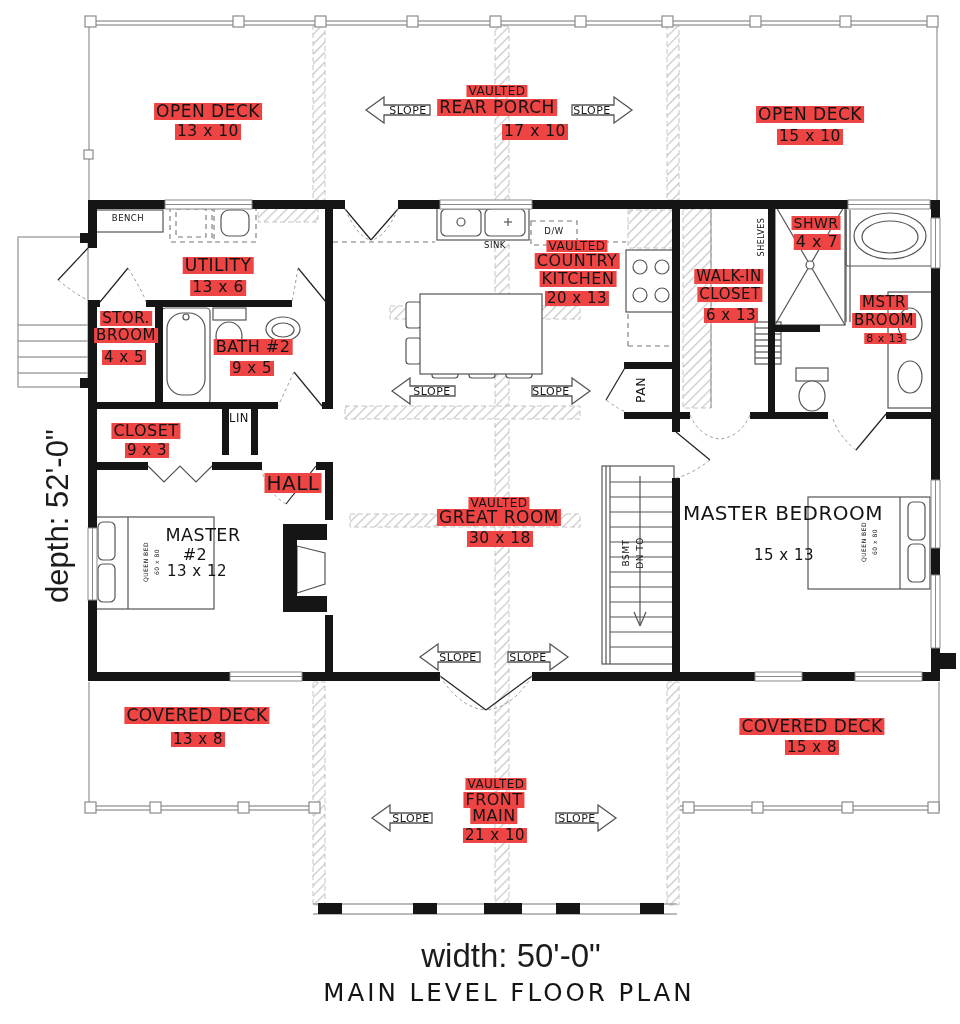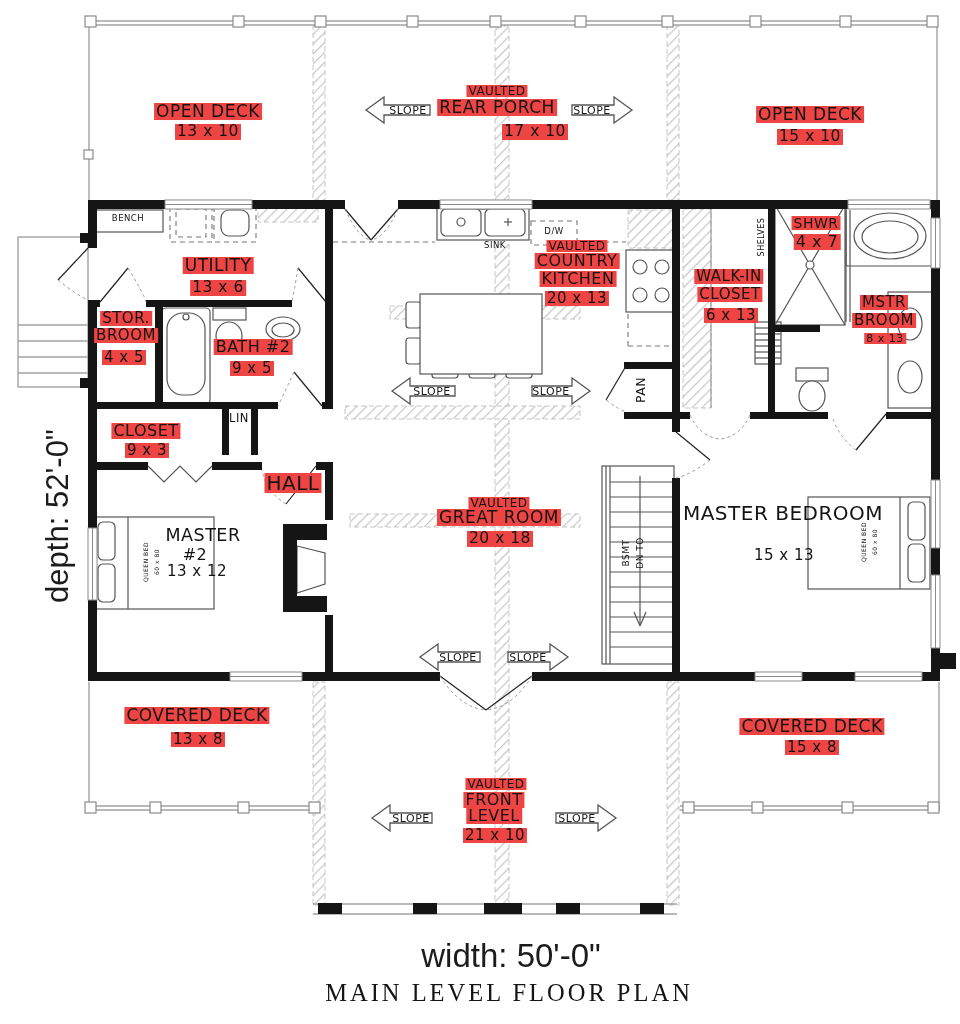--- a/index.html
+++ b/index.html
@@ -369,21 +369,21 @@
 <div class="lbl" style="left:731px;top:308px;font-size:15px;">6 x 13</div>
 
 <div class="lbl" style="left:884px;top:295px;font-size:15px;">MSTR</div>
 <div class="lbl" style="left:884px;top:313px;font-size:15px;">BROOM</div>
 <div class="lbl" style="left:885px;top:333px;font-size:11px;">8 x 13</div>
 
 <div class="lbl rot" style="left:641px;top:390px;font-size:12.5px;">PAN</div>
 
 <div class="lbl" style="left:499px;top:497px;font-size:12px;">VAULTED</div>
 <div class="lbl" style="left:499px;top:509px;font-size:17px;">GREAT ROOM</div>
-<div class="lbl" style="left:500px;top:531px;font-size:15.5px;">20 x 18</div>
+<div class="lbl" style="left:500px;top:531px;font-size:15.5px;">30 x 18</div>
 
 <div class="lbl rot" style="left:633px;top:553px;font-size:9px;line-height:1.6;">
   <div>BSMT</div>
   <div>DN TO</div>
 </div>
 
 <div class="lbl nobg" style="left:203px;top:527px;font-size:17.5px;">MASTER</div>
 <div class="lbl nobg" style="left:195px;top:547px;font-size:16px;">#2</div>
 <div class="lbl nobg" style="left:197px;top:564px;font-size:15px;">13 x 12</div>
 <div class="lbl rot" style="left:152px;top:562px;font-size:6px;line-height:1.8;">
@@ -398,20 +398,20 @@
   <div>60 x 80</div>
 </div>
 
 <div class="lbl" style="left:197px;top:707px;font-size:17px;">COVERED DECK</div>
 <div class="lbl" style="left:198px;top:732px;font-size:15px;">13 x 8</div>
 <div class="lbl" style="left:812px;top:718px;font-size:17px;">COVERED DECK</div>
 <div class="lbl" style="left:812px;top:740px;font-size:15px;">15 x 8</div>
 
 <div class="lbl" style="left:496px;top:778px;font-size:12px;">VAULTED</div>
 <div class="lbl" style="left:494px;top:792px;font-size:16px;">FRONT</div>
-<div class="lbl" style="left:494px;top:808px;font-size:16px;">LEVEL</div>
+<div class="lbl" style="left:494px;top:808px;font-size:16px;">MAIN</div>
 <div class="lbl" style="left:495px;top:828px;font-size:15px;">21 x 10</div>
 
 <div class="lbl rot plain" style="left:57px;top:516px;font-size:31px;">depth: 52'-0"</div>
 <div class="lbl plain nobg" style="left:511px;top:939px;font-size:33px;">width: 50'-0"</div>
-<div class="lbl title nobg" style="left:509px;top:981px;font-size:24.5px;font-family:Liberation Serif, serif;">MAIN LEVEL FLOOR PLAN</div>
+<div class="lbl title nobg" style="left:509px;top:981px;font-size:24.5px;">MAIN LEVEL FLOOR PLAN</div>
 
 </div>
 
 </body></html>

